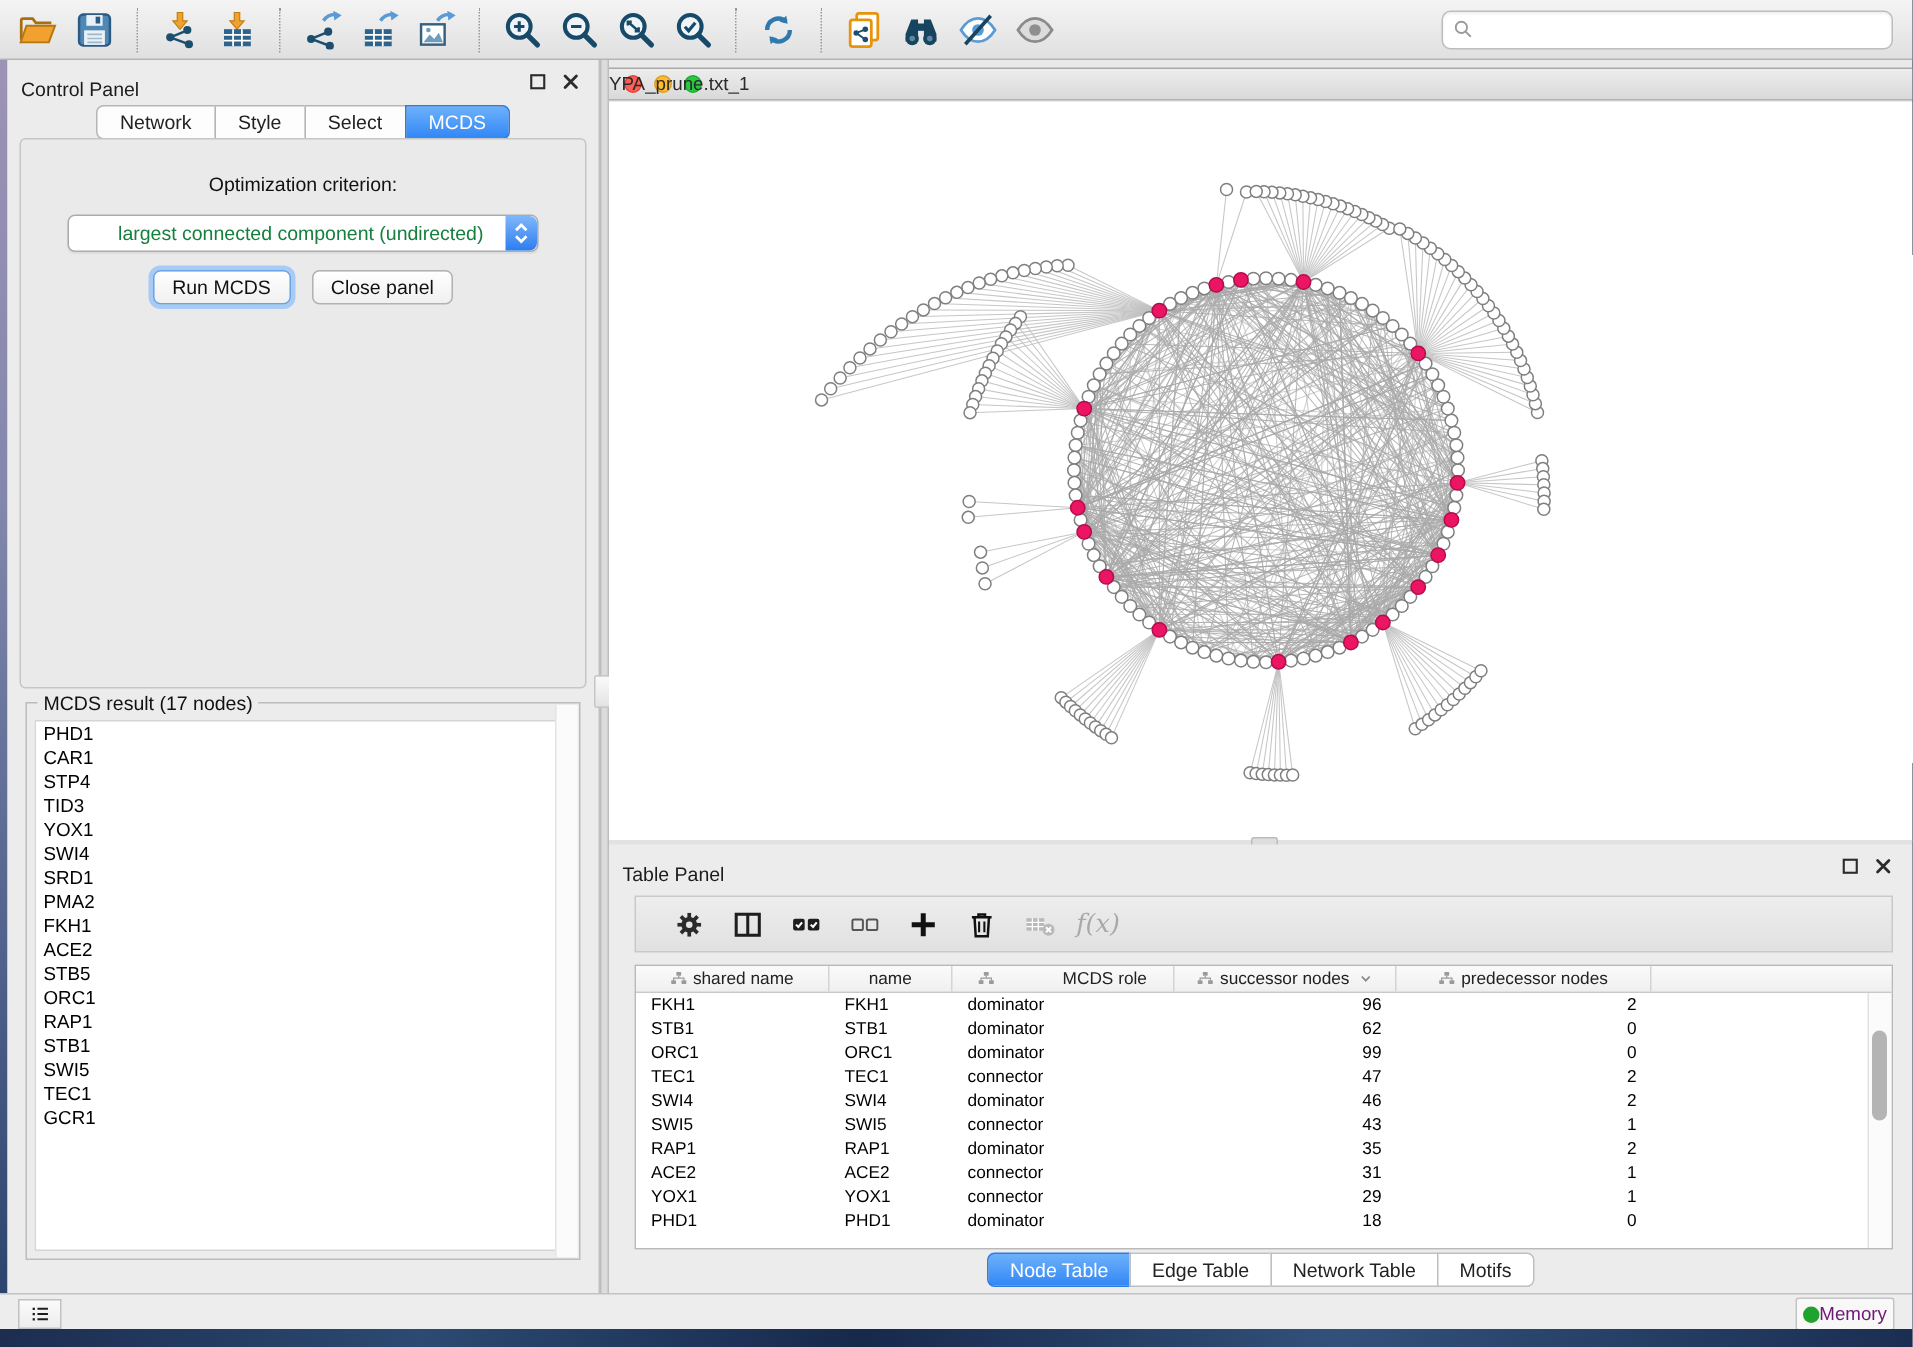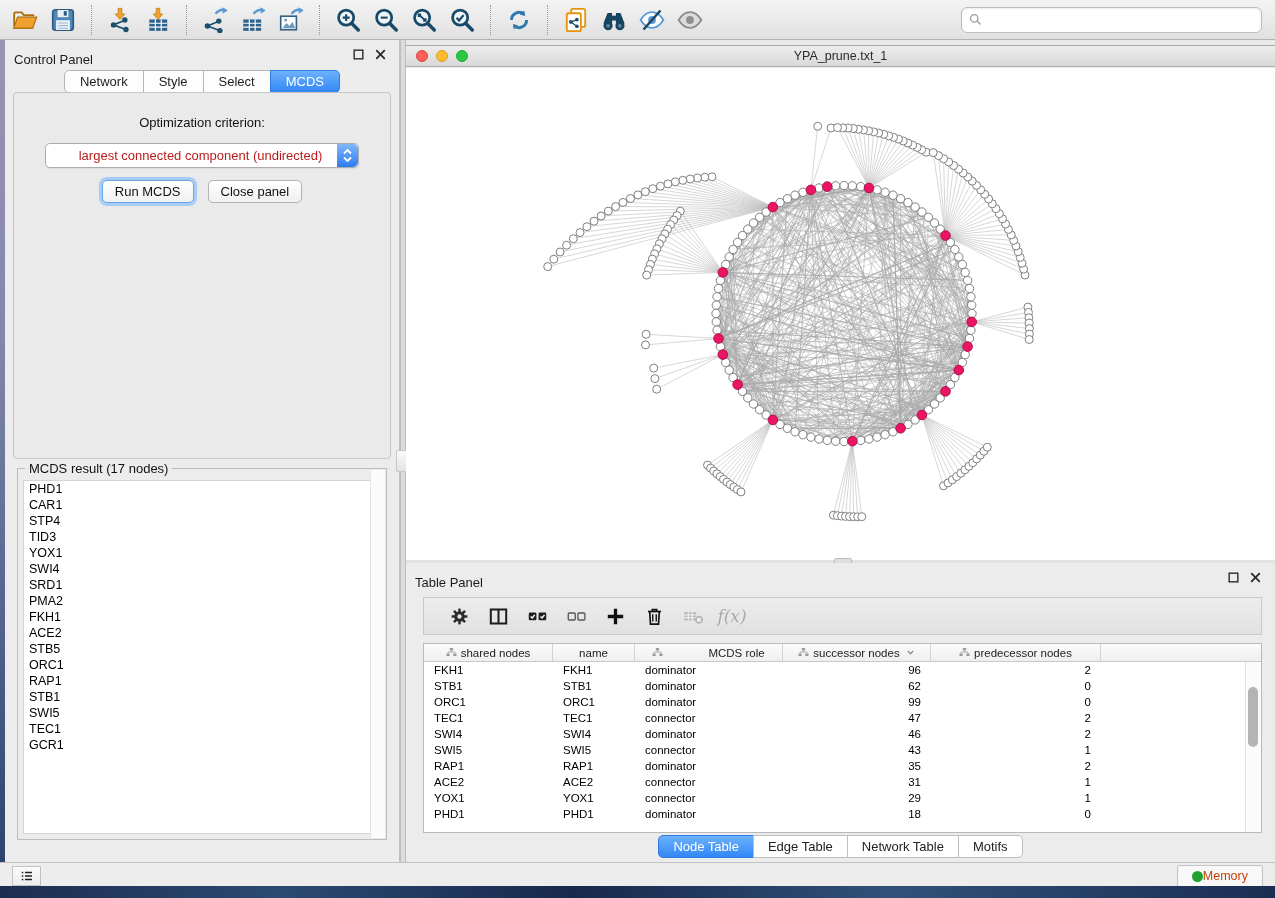--- a/index.html
+++ b/index.html
@@ -35,21 +35,21 @@
     border:1px solid #b5b5b5;margin-left:-1px;color:#222;}
   .cp-tab:first-child{border-radius:5px 0 0 5px;margin-left:0;}
   .cp-tab:last-child{border-radius:0 5px 5px 0;}
   .cp-tab.active{background:linear-gradient(#6db1fb,#3287f6);border-color:#2f7ce0;color:#fff;}
   .cp-content{position:absolute;left:8px;right:8px;top:52px;height:365px;background:#eaeaea;
     border:1px solid #c6c6c6;border-radius:4px;text-align:center;}
   .opt-label{margin-top:22px;font-size:13px;color:#111;}
   .cp-select{margin:13px auto 0;width:312px;height:23px;background:#fff;border:1px solid #acacac;
     border-radius:5px;display:flex;align-items:center;position:relative;
     box-shadow:0 1px 1px rgba(0,0,0,.06);}
-  .cp-select .val{flex:1;font-size:13px;text-align:center;padding-right:3px;color:#b91c1c;white-space:nowrap;}
+  .cp-select .val{flex:1;font-size:13px;text-align:center;padding-right:3px;color:#15803d;white-space:nowrap;}
   .stepper{position:absolute;right:0;top:0;width:21px;height:23px;border-radius:0 5px 5px 0;
     background:linear-gradient(#7fb7fa,#2d7df0);display:flex;align-items:center;justify-content:center;}
   .stepper svg{width:13px;height:17px;}
   .cp-buttons{display:flex;justify-content:center;gap:14px;margin-top:12px;}
   .mac-btn{height:23px;padding:0 12px;font:13px "Liberation Sans",sans-serif;color:#111;
     background:linear-gradient(#ffffff,#f0f0f0);border:1px solid #b2b2b2;border-radius:5px;}
   .mac-btn.focused{box-shadow:0 0 0 3px #a6cbf4;border-color:#6ba3e7;}
   .mcds-group{position:absolute;left:12px;right:12px;top:428px;bottom:22px;border:1px solid #bcbcbc;}
   .mcds-legend{position:absolute;top:-8px;left:7px;background:#ececec;padding:0 4px;font-size:13px;color:#111;}
   .mcds-list{position:absolute;left:5px;right:5px;top:11px;bottom:5px;background:#fff;
@@ -64,21 +64,21 @@
   
   .right-region{position:absolute;left:406px;top:40px;width:869px;height:822px;}
   .net-window{position:absolute;left:0;top:5px;width:869px;height:515px;border-top:1px solid #a9a9a9;}
   .net-titlebar{position:absolute;left:0;top:0;width:100%;height:21px;
     background:linear-gradient(#ededed,#d9d9d9);border-bottom:1px solid #b0b0b0;box-sizing:border-box;}
   .lights{position:absolute;left:10px;top:4px;display:flex;gap:8px;}
   .light{width:12px;height:12px;border-radius:50%;}
   .light.red{background:#ff5f57;border:1px solid #e0443e;box-sizing:border-box;}
   .light.yellow{background:#febc2e;border:1px solid #d89e24;box-sizing:border-box;}
   .light.green{background:#28c840;border:1px solid #1eaa33;box-sizing:border-box;}
-  .net-title{position:absolute;left:0;right:0;top:3px;text-align:center;font-size:12.5px;color:#2a2a2a;}
+  .net-title{position:absolute;left:0;right:0;top:3px;text-align:left;font-size:12.5px;color:#2a2a2a;}
   .net-canvas{position:absolute;left:0;top:22px;right:0;bottom:0;background:#fff;}
   .net-canvas svg{display:block;width:100%;height:100%;}
   .h-splitter{position:absolute;left:0;top:520px;width:869px;height:3px;background:#e2e2e2;}
   .h-handle{position:absolute;left:428px;top:-2px;width:16px;height:7px;background:#dedede;border:1px solid #bcbcbc;border-radius:2px;}
   
   .table-panel{position:absolute;left:0;top:523px;width:869px;height:299px;background:#ececec;}
   .tp-float{right:35px;}  .tp-close{right:13px;}
   .tp-toolbar{position:absolute;left:17px;right:13px;top:34px;height:38px;
     background:linear-gradient(#ededed,#e1e1e1);border:1px solid #c9c9c9;box-sizing:border-box;
     display:flex;align-items:center;gap:17px;padding-left:24px;}
@@ -104,21 +104,21 @@
   .seg:first-child{border-radius:5px 0 0 5px;margin-left:0;}
   .seg:last-child{border-radius:0 5px 5px 0;}
   .seg.active{background:linear-gradient(#6db1fb,#3287f6);border-color:#2f7ce0;color:#fff;}
   
   .status-bar{position:absolute;left:0;top:862px;width:1275px;height:24px;background:#ededed;
     border-top:1px solid #c2c2c2;box-sizing:border-box;}
   .status-btn{position:absolute;left:12px;top:3px;width:27px;height:18px;border:1px solid #c2c2c2;
     background:linear-gradient(#fbfbfb,#ededed);display:flex;align-items:center;justify-content:center;}
   .status-btn svg{width:14px;height:14px;}
   .memory-btn{position:absolute;right:12px;top:2px;height:20px;border:1px solid #c4c4c4;background:#f8f8f8;
-    display:flex;align-items:center;gap:0;padding:0 14px;font-size:12.5px;color:#c2410c;border-radius:2px;}
+    display:flex;align-items:center;gap:0;padding:0 4px;font-size:12.5px;color:#701a75;border-radius:2px;}
   .mem-dot{width:11px;height:11px;border-radius:50%;}
 </style>
 </head>
 <body>
 
 <div class="app">
 
   <div class="toolbar">
     <div class="tb-icons">
         <div class="tb-btn">
@@ -1351,21 +1351,21 @@
         <div class="thead">
             <div class="th c0">
               <svg viewBox="0 0 24 24" class="tree">
                 <g fill="#9a9a9a">
                   <rect x="8.5" y="2" width="7" height="5.5" rx="1"></rect>
                   <rect x="1" y="14" width="7" height="5.5" rx="1"></rect>
                   <rect x="16" y="14" width="7" height="5.5" rx="1"></rect>
                 </g>
                 <path d="M12 7.5v3.5M4.5 14v-3h15v3" fill="none" stroke="#9a9a9a" stroke-width="1.7"></path>
               </svg>
-              <span>shared nodes</span>
+              <span>shared name</span>
             </div>
             <div class="th c1">
               <span>name</span>
             </div>
             <div class="th c2">
               <svg viewBox="0 0 24 24" class="tree">
                 <g fill="#9a9a9a">
                   <rect x="8.5" y="2" width="7" height="5.5" rx="1"></rect>
                   <rect x="1" y="14" width="7" height="5.5" rx="1"></rect>
                   <rect x="16" y="14" width="7" height="5.5" rx="1"></rect>

